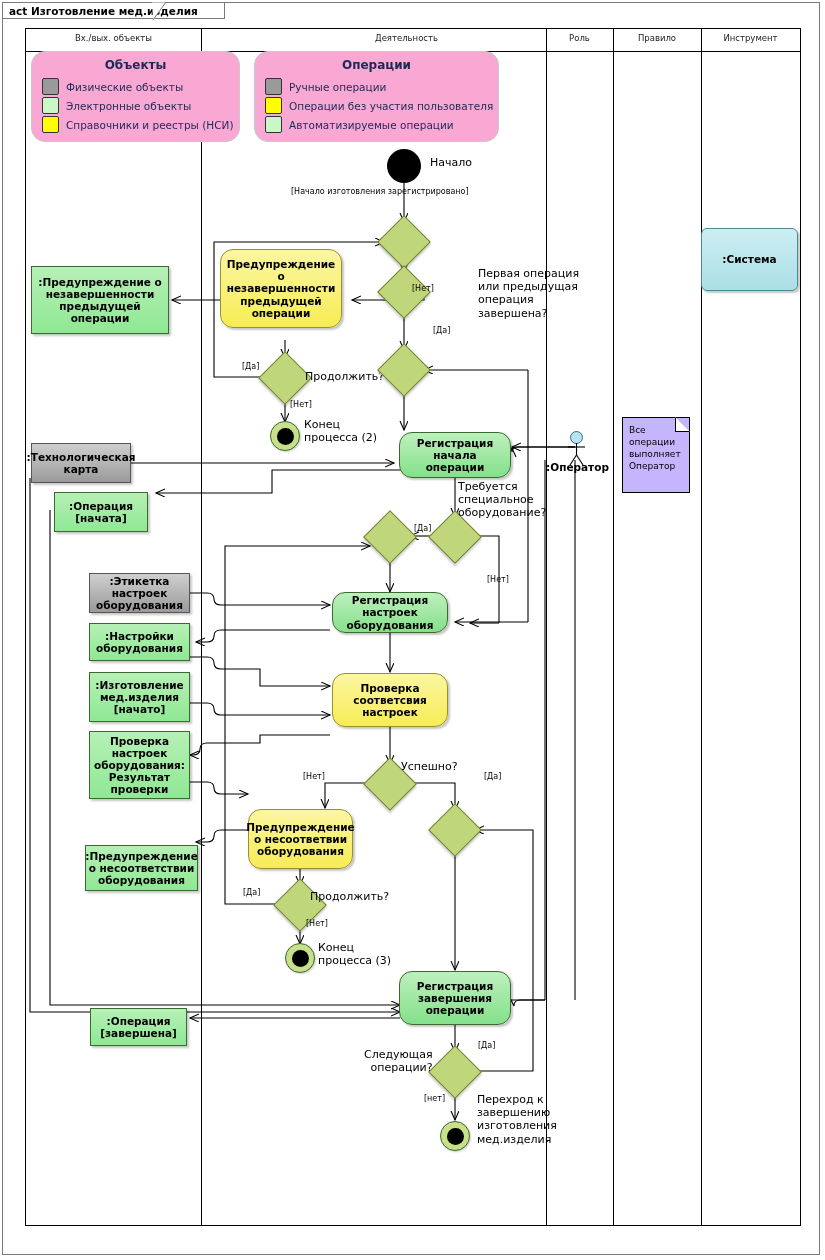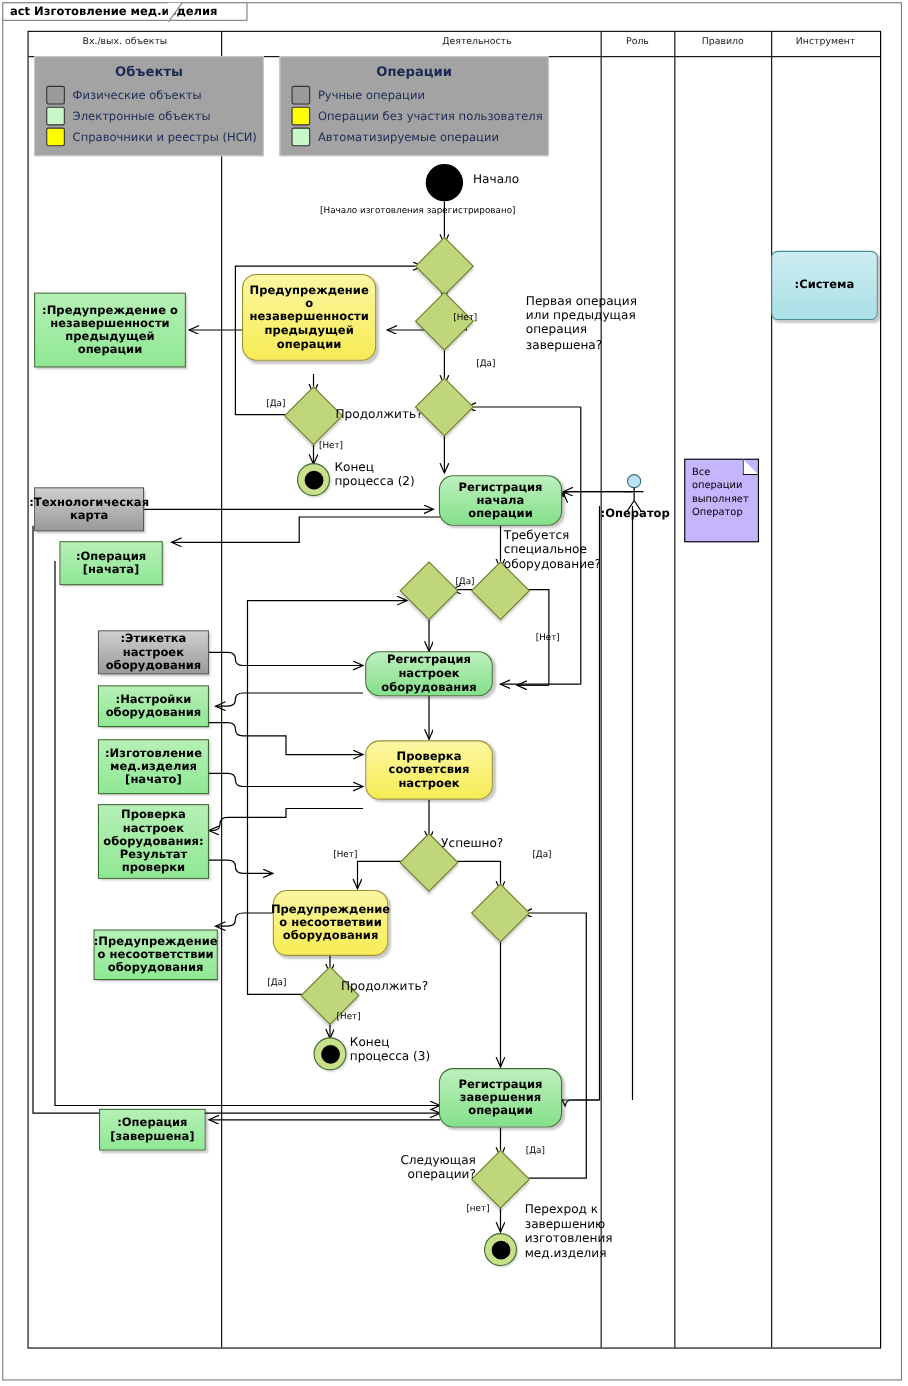--- a/index.html
+++ b/index.html
@@ -14,21 +14,21 @@
   .frame-tab-corner{position:absolute;top:2px;height:18px;width:16px;overflow:hidden;}
   .frame-tab-corner svg{display:block;}
 
   
   .lanes{position:absolute;left:25px;top:28px;width:776px;height:1198px;border:1.4px solid #000;box-sizing:border-box;}
   .lane-div{position:absolute;top:0;width:0;border-left:1.4px solid #000;height:100%;}
   .lane-hdr-line{position:absolute;left:0;top:22px;width:100%;border-top:1.4px solid #000;}
   .lane-title{position:absolute;top:4px;font-size:8.5px;color:#222;text-align:center;white-space:nowrap;}
 
   
-  .legend{position:absolute;background:#a3a3a3;border:1px solid #c8c8c8;border-radius:0;box-sizing:border-box;}
+  .legend{position:absolute;background:#f9a8d4;border:1px solid #c8c8c8;border-radius:14px;box-sizing:border-box;}
   .legend h4{margin:0;padding:6px 0 4px 0;text-align:center;font-size:12px;color:#1a2a55;font-weight:bold;}
   .legend ul{list-style:none;margin:0;padding:0 8px 6px 10px;}
   .legend li{display:flex;align-items:center;gap:7px;margin:2px 0;font-size:10.5px;color:#1a2a55;white-space:nowrap;}
   .sw{width:15px;height:15px;border:1px solid #333;border-radius:2px;flex:0 0 auto;}
 
   
   .node{position:absolute;box-sizing:border-box;display:flex;align-items:center;justify-content:center;
         text-align:center;font-size:10.5px;font-weight:bold;color:#000;line-height:1.16;padding:2px;}
   .act{border:1px solid #3a6b2e;border-radius:13px;box-shadow:2px 2px 2px rgba(0,0,0,.22);}
   .act.green{background:linear-gradient(180deg,#bdf0bd 0%,#84e08a 100%);}
@@ -83,21 +83,21 @@
 
   <div class="lanes">
     <div class="lane-hdr-line"></div>
     <div class="lane-div" style="left:175px;"></div>
     <div class="lane-div" style="left:520px;"></div>
     <div class="lane-div" style="left:587px;"></div>
     <div class="lane-div" style="left:675px;"></div>
     <div class="lane-div" style="left:774px;"></div>
 
     <div class="lane-title" style="left:0;width:175px;">Вх./вых. объекты</div>
-    <div class="lane-title" style="left:191px;width:345px;padding-left:44px;">Деятельность</div>
+    <div class="lane-title" style="left:164px;width:345px;padding-left:44px;">Деятельность</div>
     <div class="lane-title" style="left:520px;width:67px;">Роль</div>
     <div class="lane-title" style="left:587px;width:88px;">Правило</div>
     <div class="lane-title" style="left:675px;width:99px;">Инструмент</div>
   </div>
 
   <svg class="wires">
     <defs>
       <marker id="ar" markerWidth="12" markerHeight="12" refX="9" refY="4" orient="auto" markerUnits="userSpaceOnUse">
         <path d="M0,0 L9,4 L0,8" fill="none" stroke="#000" stroke-width="1.1"></path>
       </marker>

